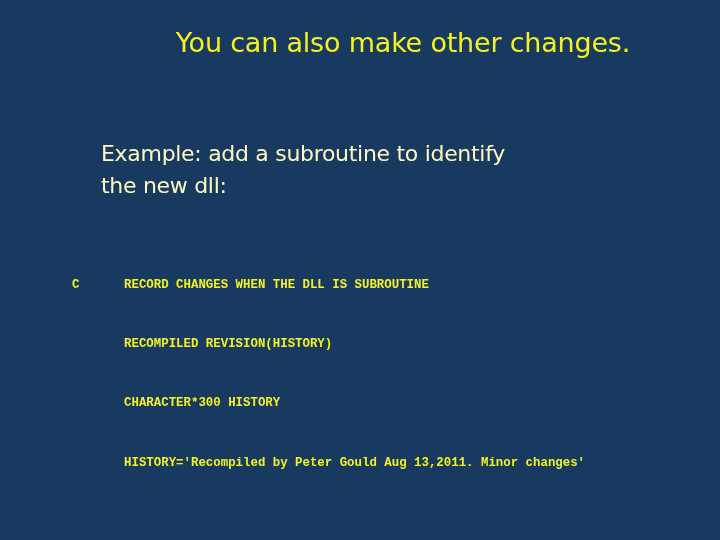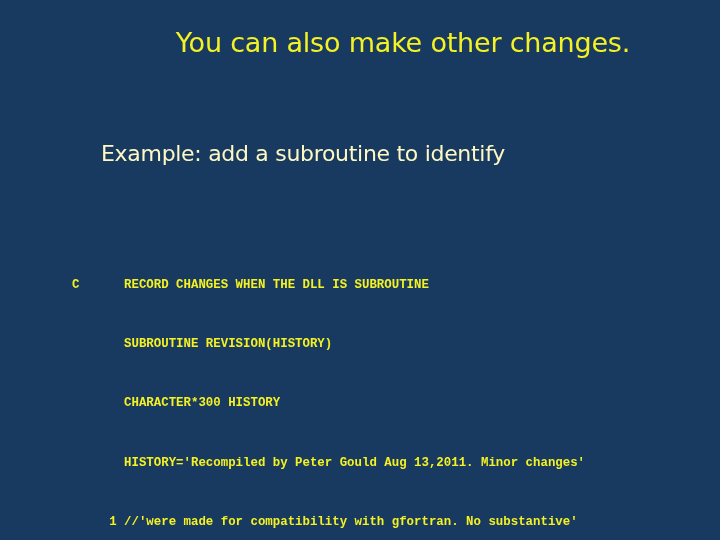--- a/index.html
+++ b/index.html
@@ -68,25 +68,25 @@
 </style>
 </head>
 <body>
 
 <div id="slide">
 
   <div id="slide-title">You can also make other changes.</div>
 
   <div id="subtitle-block">
     <span class="sub-line">Example: add a subroutine to identify</span>
+    <span class="sub-line">the new dll:</span>
   </div>
 
   <div id="code-block">
     <span class="code-line">C      RECORD CHANGES WHEN THE DLL IS SUBROUTINE</span>
-    <span class="code-line">       SUBROUTINE REVISION(HISTORY)</span>
+    <span class="code-line">       RECOMPILED REVISION(HISTORY)</span>
     <span class="code-line">       CHARACTER*300 HISTORY</span>
     <span class="code-line">       HISTORY='Recompiled by Peter Gould Aug 13,2011. Minor changes'</span>
-    <span class="code-line">     1 //'were made for compatibility with gfortran. No substantive'</span>
     
     
   </div>
 
 </div>
 
 </body></html>

